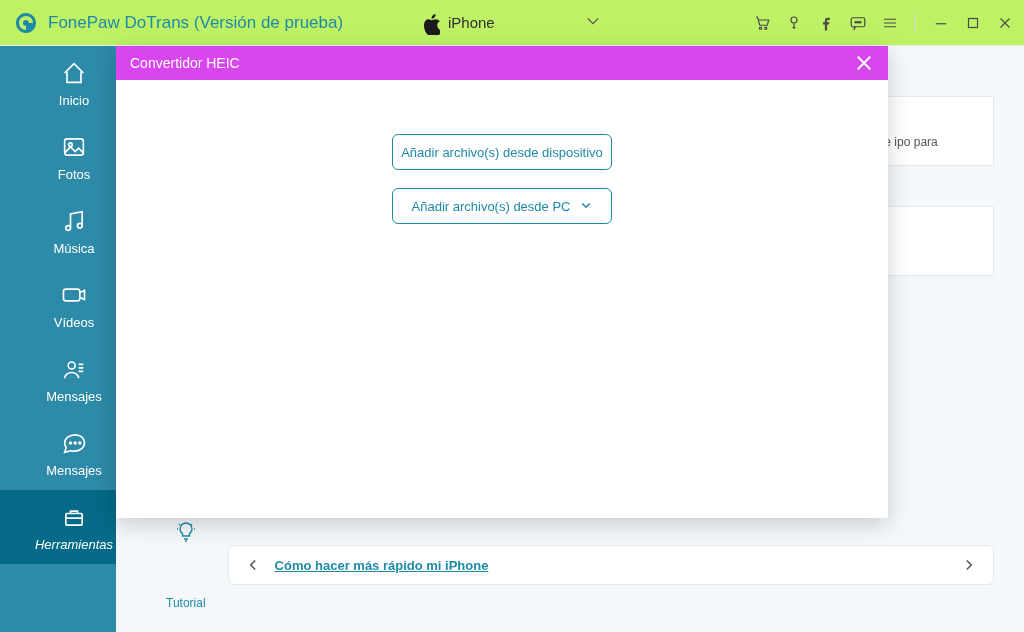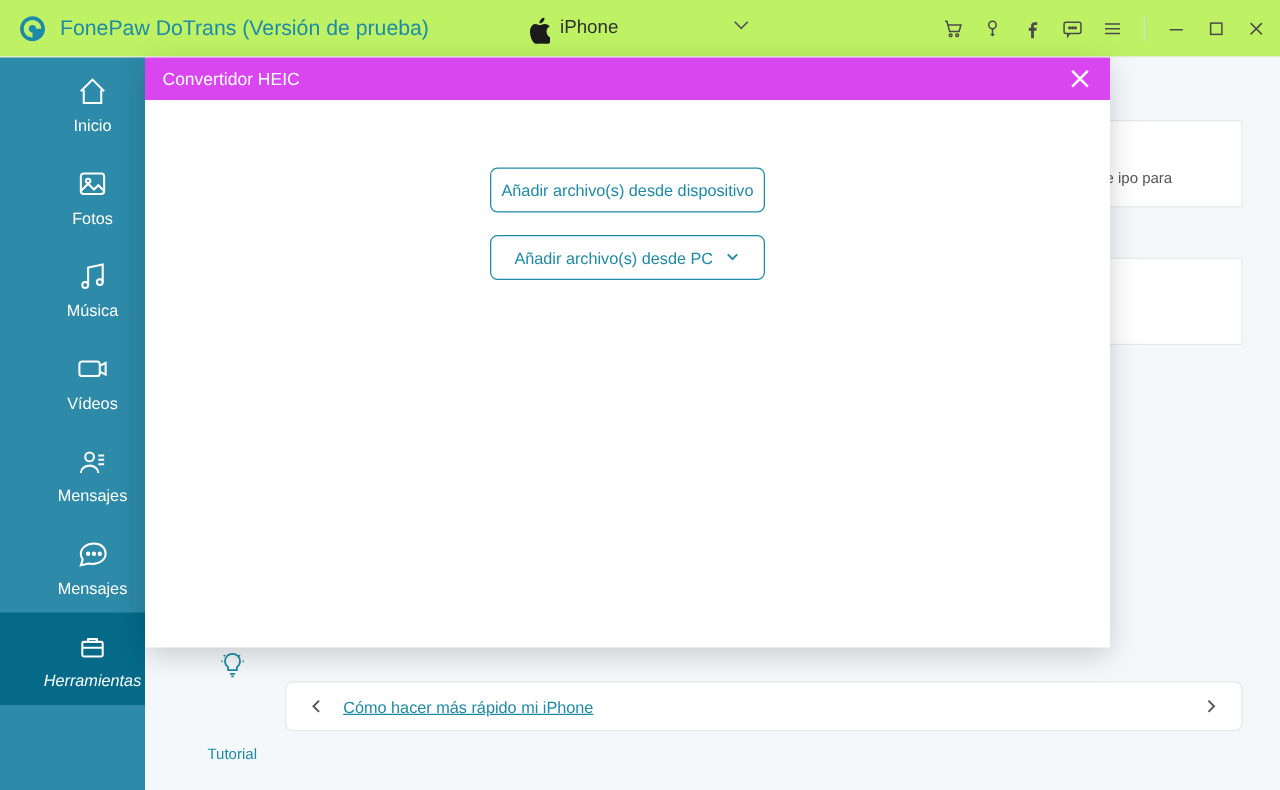--- a/index.html
+++ b/index.html
@@ -154,20 +154,21 @@
       align-items: center;
       justify-content: space-between;
       padding: 0 18px;
     }
     .tutorial-pill .left { display:flex; align-items:center; gap:16px;}
     .tutorial-pill a {
       color: #1e8aa7;
       font-size: 13px;
       text-decoration: underline;
       cursor: pointer;
+      font-weight: bold;
     }
     .tutorial-pill .chev { color:#777; font-size:18px; cursor:pointer;}
 
     
     .modal {
       position: absolute;
       top: 46px;
       left: 116px;
       width: 772px;
       height: 472px;

